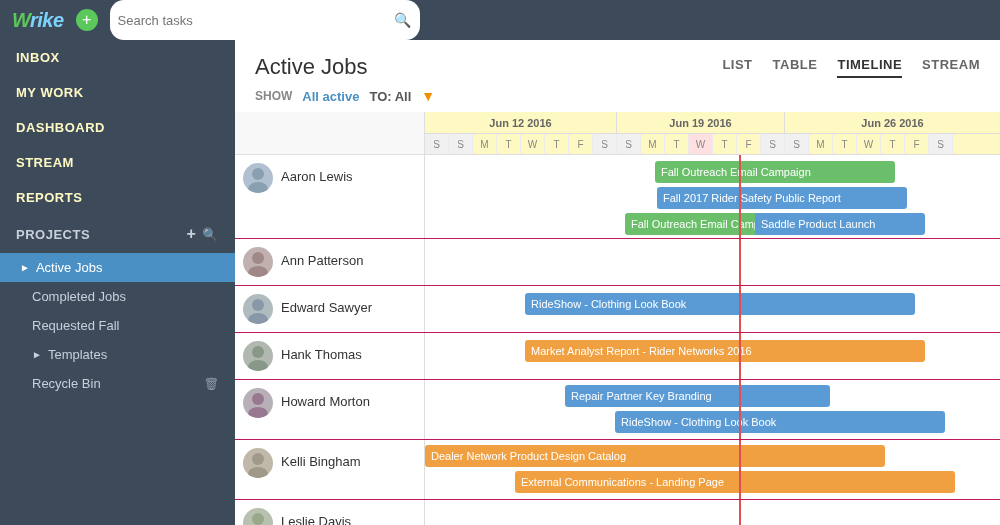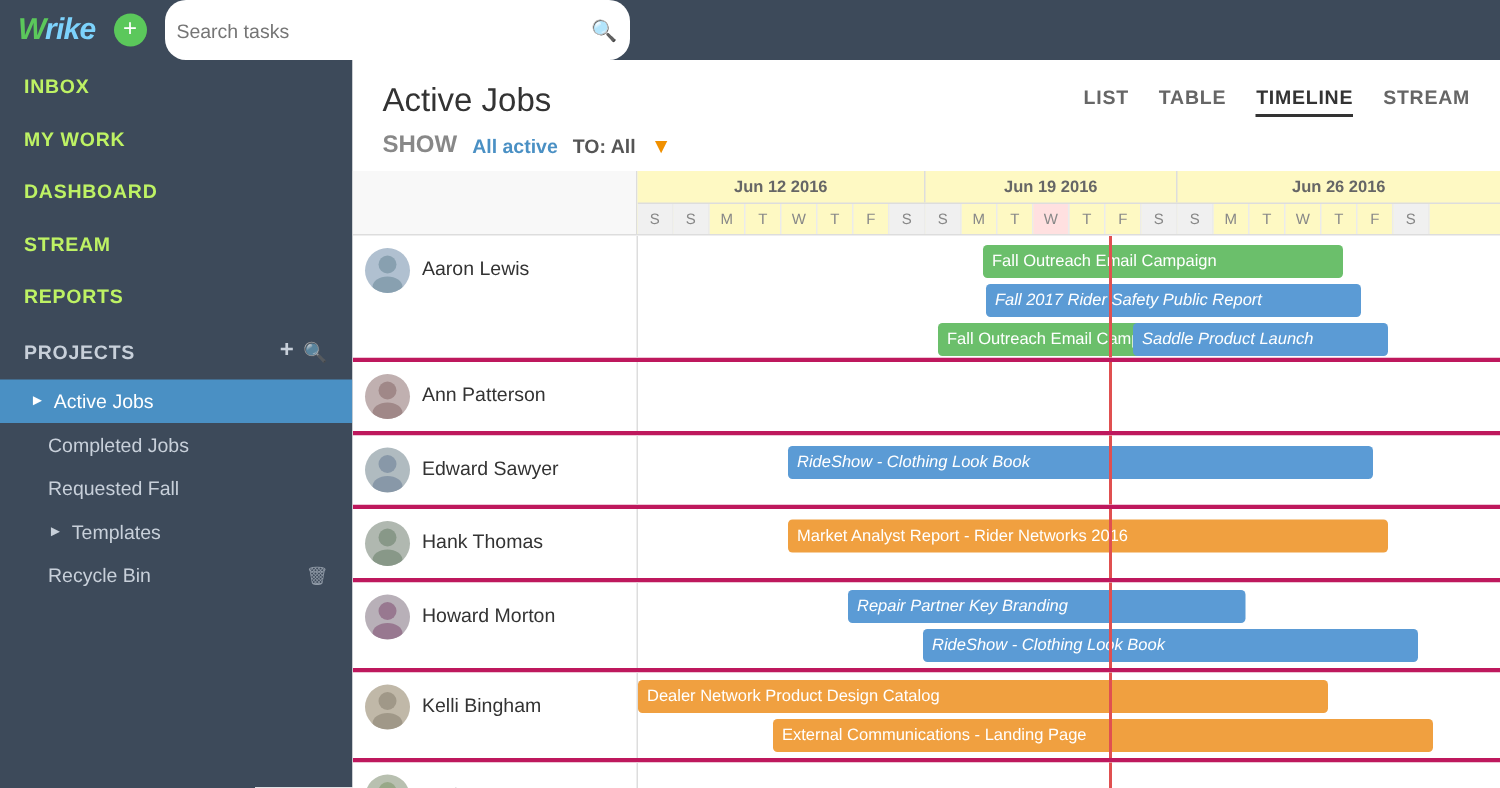--- a/index.html
+++ b/index.html
@@ -69,21 +69,21 @@
       flex-shrink: 0;
       overflow-y: auto;
     }
     .sidebar-item {
       padding: 10px 16px;
       font-size: 13px;
       font-weight: bold;
       letter-spacing: 0.5px;
       cursor: pointer;
       text-transform: uppercase;
-      color: #bef264;
+      color: #fef9c3;
     }
 
     .sidebar-section-label {
       padding: 10px 16px;
       font-size: 13px;
       font-weight: bold;
       letter-spacing: 0.5px;
       cursor: pointer;
       text-transform: uppercase;
       color: #c8d0da;
@@ -150,21 +150,21 @@
     }
 
     .filter-bar {
       padding: 8px 20px;
       display: flex;
       align-items: center;
       gap: 10px;
       flex-shrink: 0;
     }
     .filter-label {
-      font-size: 16px;
+      font-size: 12px;
       color: #888;
       font-weight: bold;
       text-transform: uppercase;
     }
     .filter-active {
       font-size: 13px;
       color: #4a90c4;
       font-weight: bold;
     }
     .filter-to {
@@ -187,21 +187,21 @@
 
     
     .timeline-body {
       flex: 1;
       overflow-y: auto;
       overflow-x: hidden;
     }
 
     .person-row {
       display: flex;
-      border-bottom: 3px solid #be185d;
+      border-bottom: 1px solid #be185d;
       position: relative;
       min-height: 36px;
     }
 
     .person-name-cell {
       width: 190px;
       flex-shrink: 0;
       border-right: 1px solid #ddd;
       display: flex;
       align-items: flex-start;
@@ -241,21 +241,21 @@
       display: flex;
       align-items: center;
       padding: 0 6px;
       font-size: 11px;
       color: white;
       overflow: hidden;
       white-space: nowrap;
       text-overflow: ellipsis;
     }
     .gantt-bar.green { background: #6bbf6b; }
-    .gantt-bar.blue { background: #5b9bd5; font-style: italic; }
+    .gantt-bar.blue { background: #5b9bd5; }
     .gantt-bar.orange { background: #f0a040; }
 
     
     .today-marker {
       position: absolute;
       top: 0; bottom: 0;
       width: 2px;
       background: #e05050;
       z-index: 5;
     }

